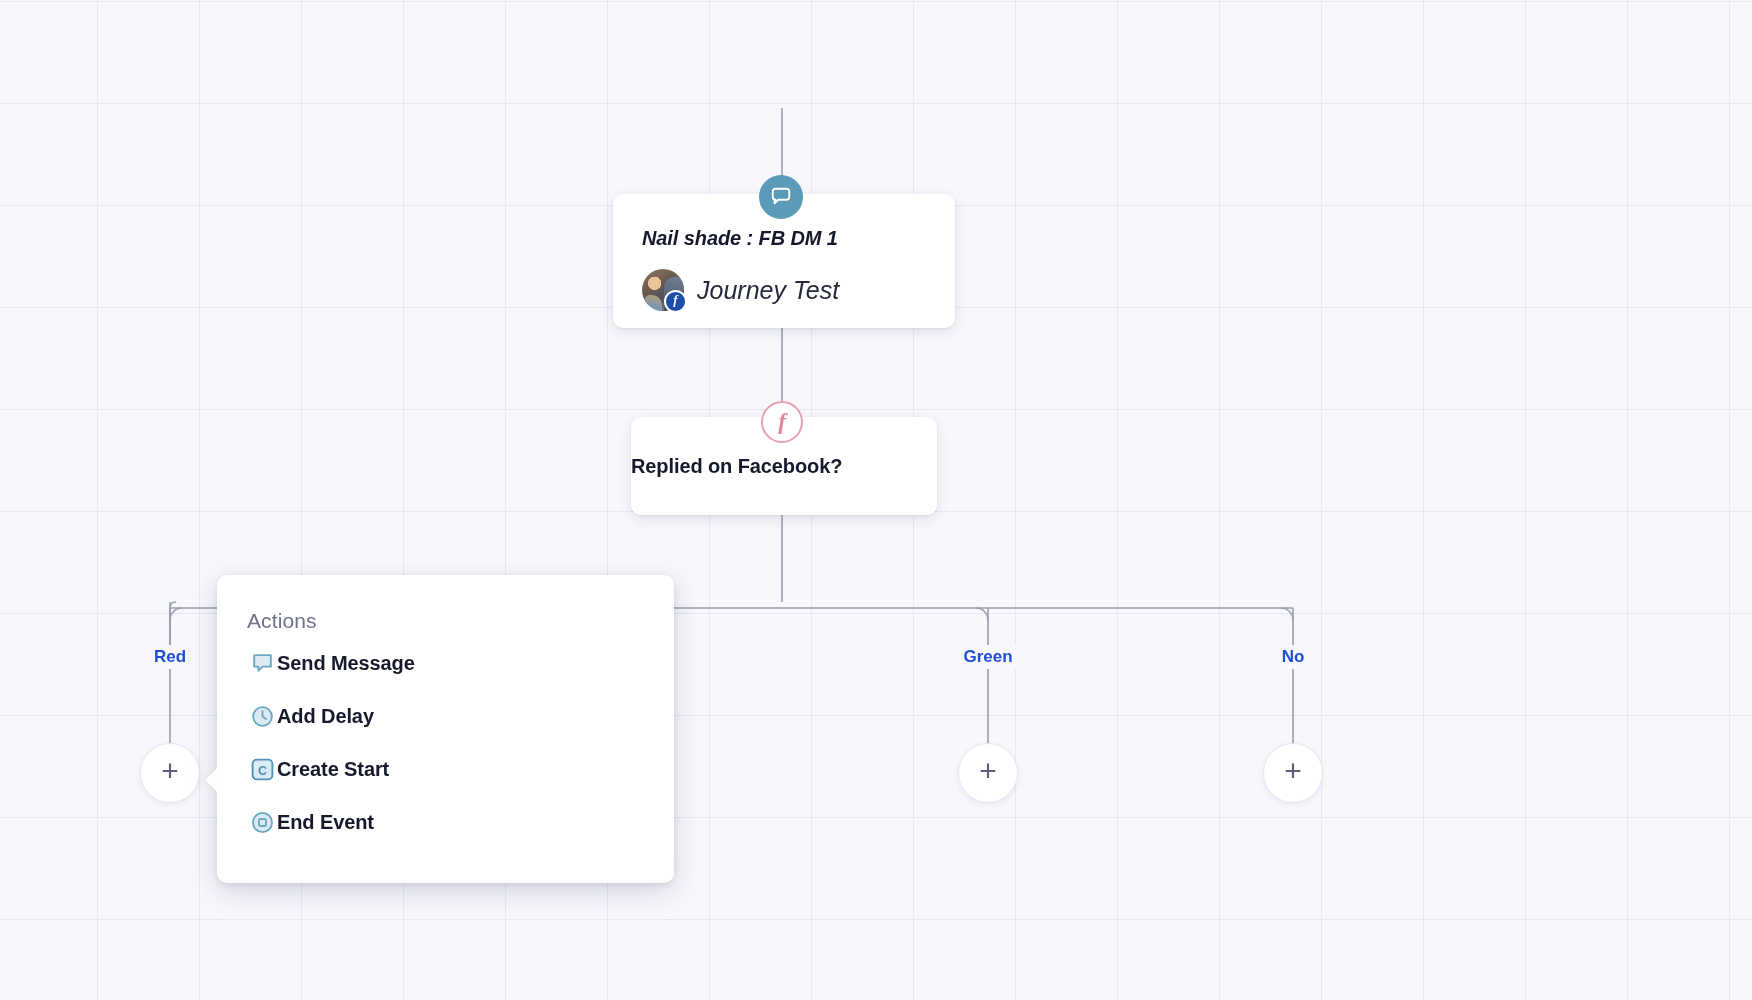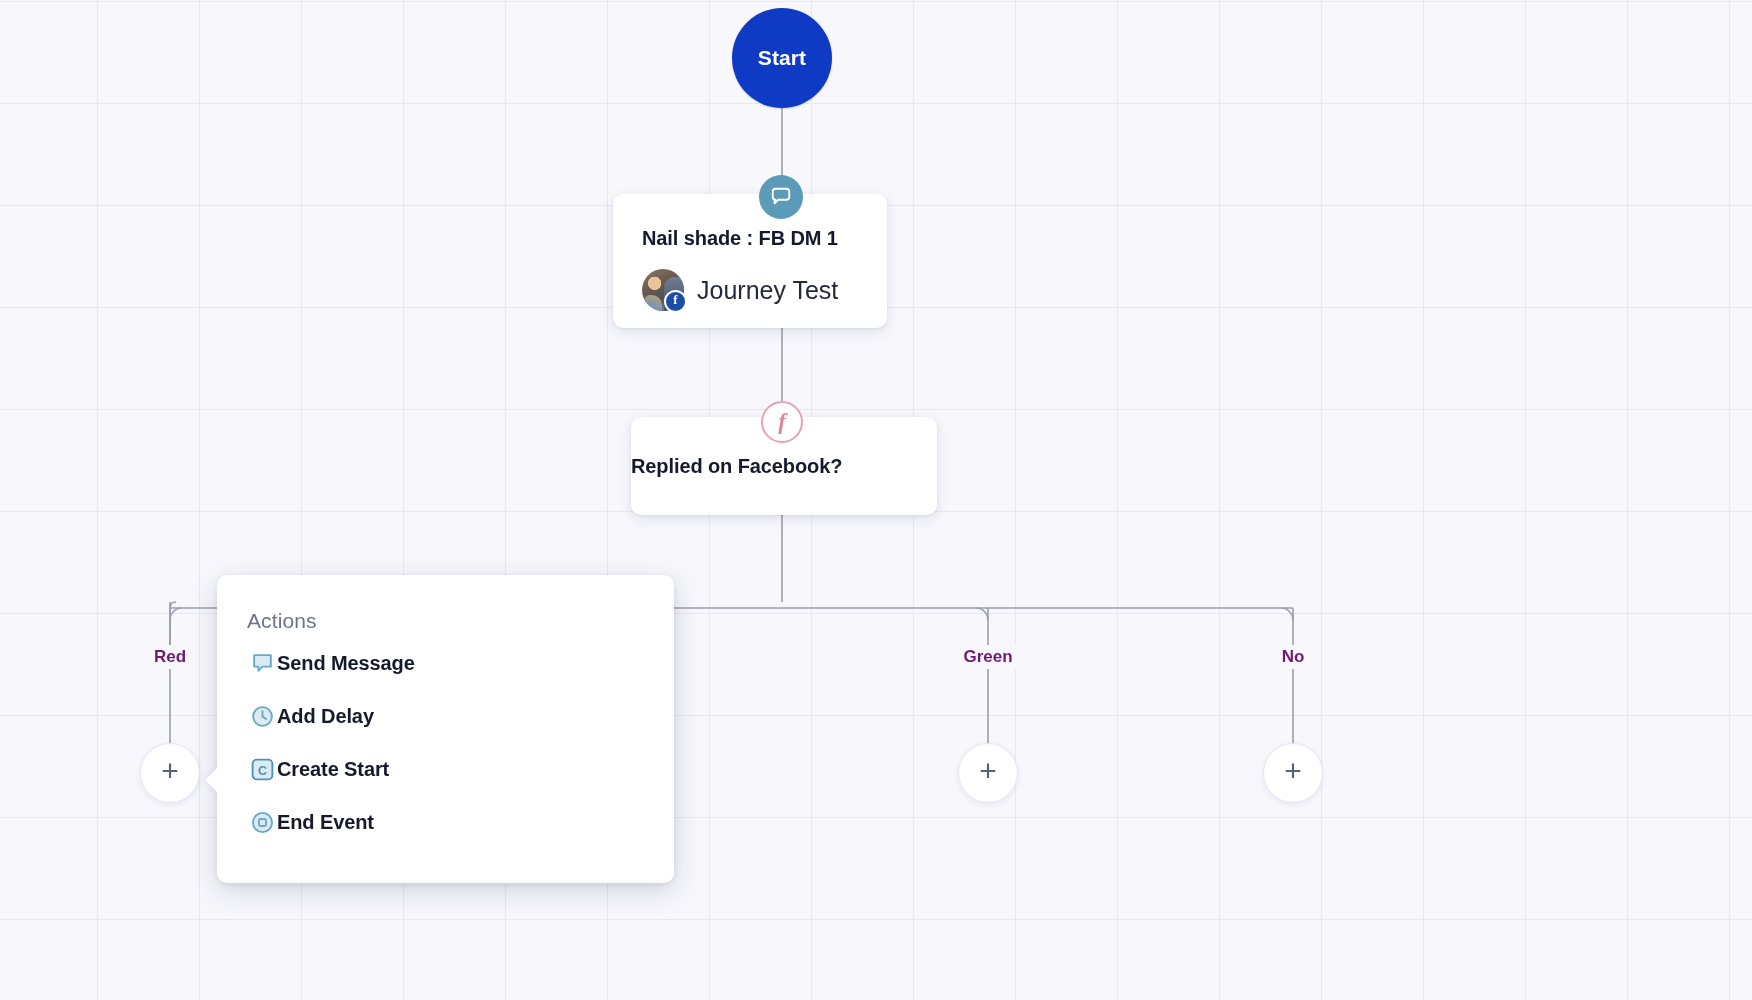--- a/index.html
+++ b/index.html
@@ -48,21 +48,21 @@
 
   
   .card {
     position: absolute;
     background: #ffffff;
     border-radius: 10px;
     box-shadow: 0 4px 14px rgba(30,36,80,.10), 0 1px 3px rgba(30,36,80,.08);
   }
   #message-card {
     left: 613px; top: 194px;
-    width: 274px; height: 134px;
+    width: 342px; height: 134px; font-style: italic;
   }
   #message-card .card-title {
     position: absolute;
     left: 29px; top: 33px;
     font-size: 20px;
     font-weight: 700;
     color: #15192b;
     letter-spacing: -.1px;
   }
   #message-card .card-sub-row {
@@ -163,21 +163,21 @@
     font-weight: 700;
     color: #15192b;
     letter-spacing: -.1px;
   }
 
   
   .branch-label {
     position: absolute;
     font-size: 17px;
     font-weight: 700;
-    color: #701a75;
+    color: #1d4ed8;
     background: #f7f7fc;
     padding: 2px 7px;
     transform: translateX(-50%);
     white-space: nowrap;
   }
 
   
   .plus-btn {
     position: absolute;
     width: 58px; height: 58px;
@@ -281,23 +281,20 @@
       <path d="M988,608 L988,744"></path>
 
       <path d="M1293,608 L1293,744"></path>
 
       <path d="M170,620 A12,12 0 0,1 182,608"></path>
       <path d="M988,620 A12,12 0 0,0 976,608"></path>
       <path d="M1293,620 A12,12 0 0,0 1281,608"></path>
     </g>
   </svg>
 
-  <div class="start-node">
-    <span>Start</span>
-  </div>
 
   <div class="node-badge" id="message-badge">
     <svg width="22" height="22" viewBox="0 0 24 24" fill="none" stroke="#ffffff" stroke-width="2" stroke-linecap="round" stroke-linejoin="round">
       <path d="M21 12a3 3 0 0 1-3 3H9l-4 4v-4H6a3 3 0 0 1-3-3V6a3 3 0 0 1 3-3h12a3 3 0 0 1 3 3z"></path>
     </svg>
   </div>
 
   <div class="card" id="message-card">
     <div class="card-title">Nail shade : FB DM 1</div>
     <div class="card-sub-row">

